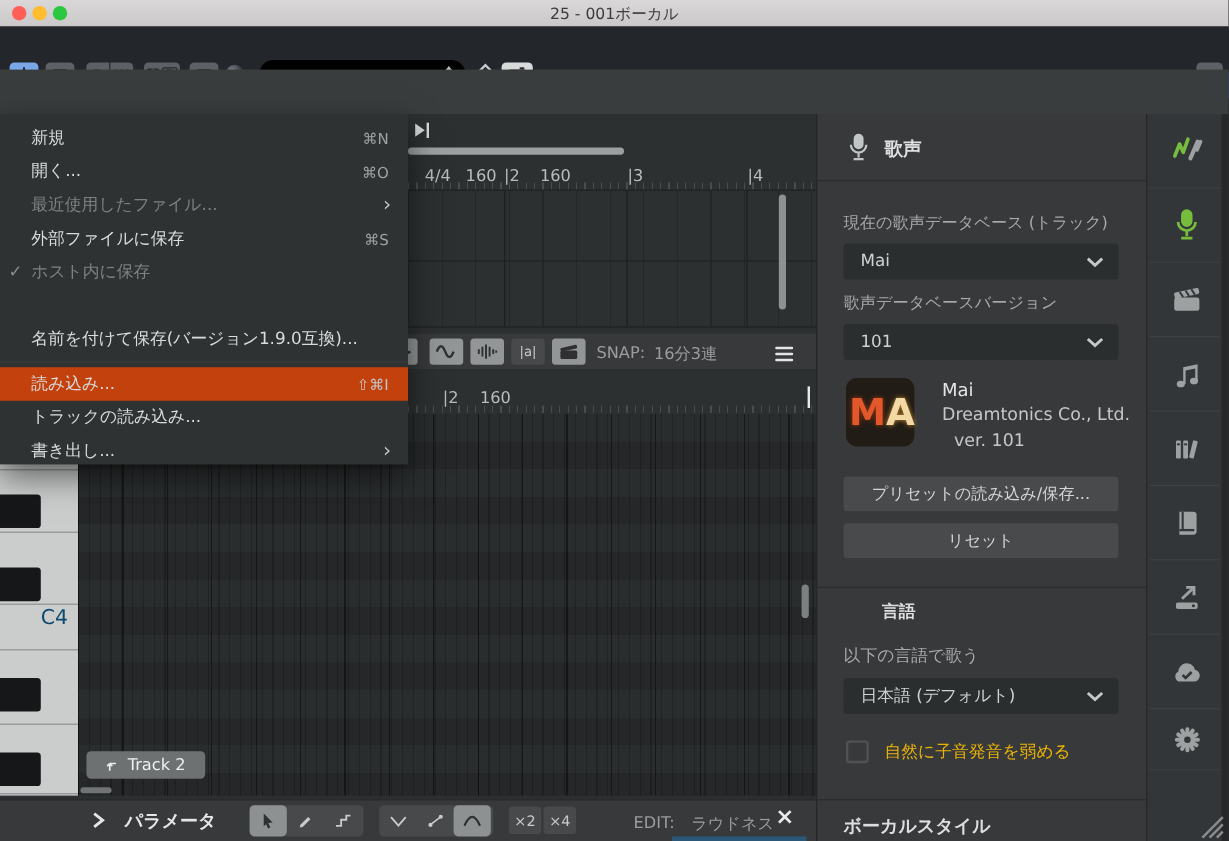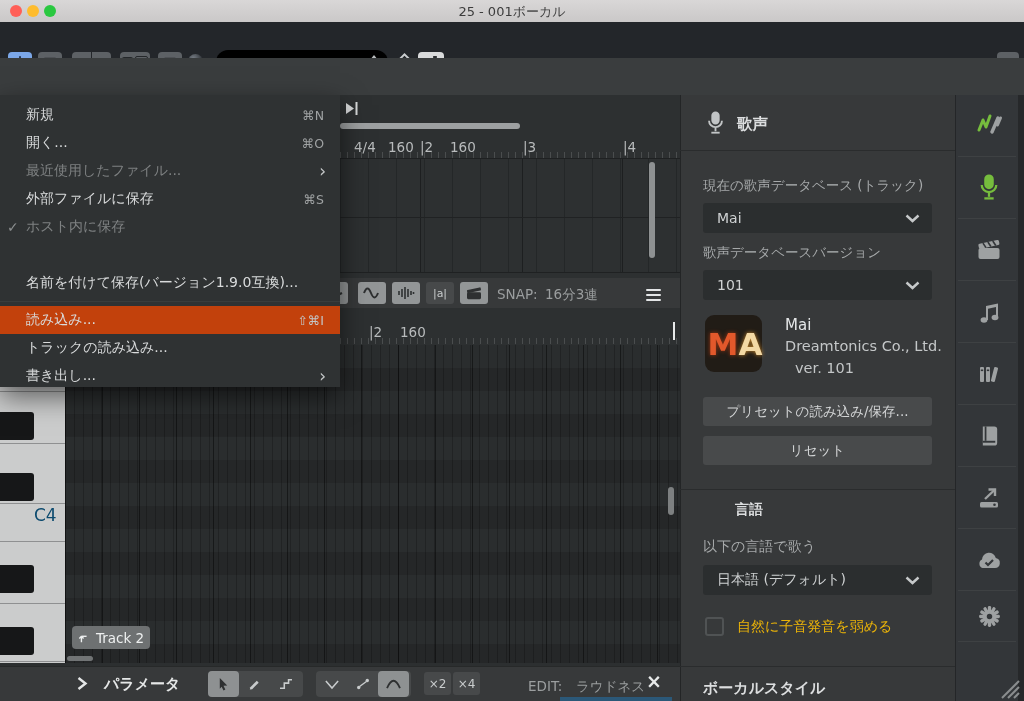--- a/index.html
+++ b/index.html
@@ -67,21 +67,21 @@
   .grid2{left:65px;top:345px;width:615px;height:318px;
     background-image:
       repeating-linear-gradient(90deg,rgba(0,0,0,.45) 0 1px,transparent 1px 37px),
       repeating-linear-gradient(90deg,rgba(0,0,0,.22) 0 1px,transparent 1px 9px),
       repeating-linear-gradient(180deg,#2a2d2e 0 23px,#252728 23px 46px);}
   
   .keys{left:0;top:345px;width:65px;height:318px;background:#cbcccc;}
   .ksep{left:0;width:65px;height:1px;background:#8f9091;}
   .bkey{left:0;width:34px;height:28px;background:#161718;border-radius:0 3px 3px 0;}
   .keylabel{font-size:17px;color:#0c4a6e;}
-  .trackchip{left:72px;top:626px;width:78px;height:23px;background:#6e7172;border-radius:4px;display:flex;align-items:center;justify-content:center;gap:6px;font-size:13.5px;color:#eef0f0;}
+  .trackchip{left:72px;top:626px;width:99px;height:23px;background:#6e7172;border-radius:4px;display:flex;align-items:center;justify-content:center;gap:6px;font-size:13.5px;color:#eef0f0;}
   
   .parambar{left:0;top:666px;width:680px;height:35px;background:#37393a;border-top:1px solid #272929;}
   .seg{top:671px;height:26px;border-radius:4px;background:#47494a;display:flex;}
   .segcell{width:31px;height:26px;display:flex;align-items:center;justify-content:center;border-radius:4px;}
   .segsel{background:#8e9192;}
   .xbtn{top:672px;width:27px;height:23px;background:#47494a;border-radius:3px;display:flex;align-items:center;justify-content:center;font-size:12px;color:#c9cccd;}
   .hamburger div{width:15px;height:2.5px;background:#e4e6e7;margin:2.5px 0;border-radius:1px;}
   .playtick{width:2px;background:#e8eaea;}
 </style>
 </head>

